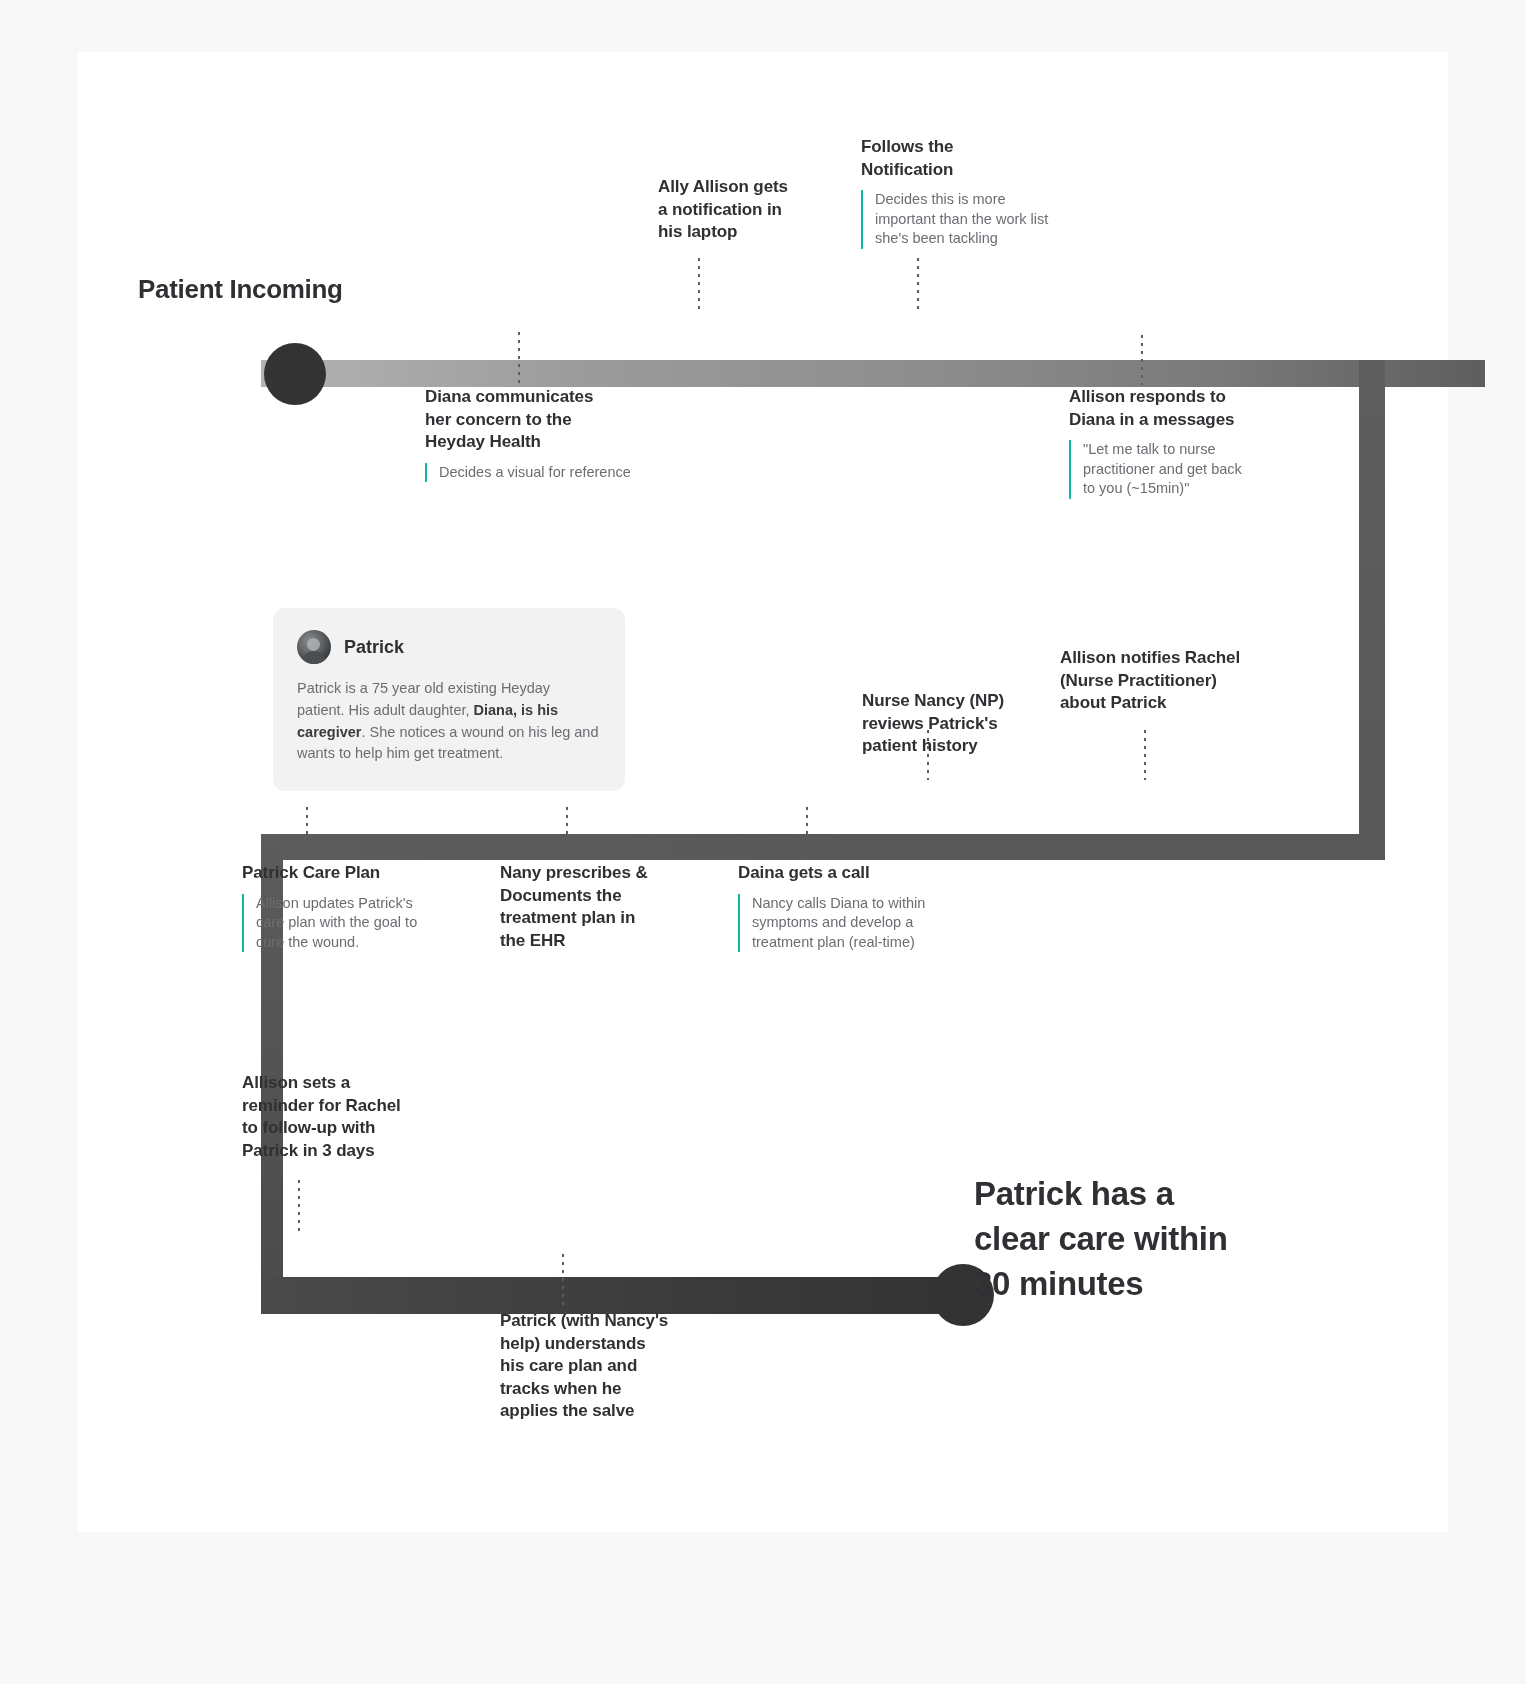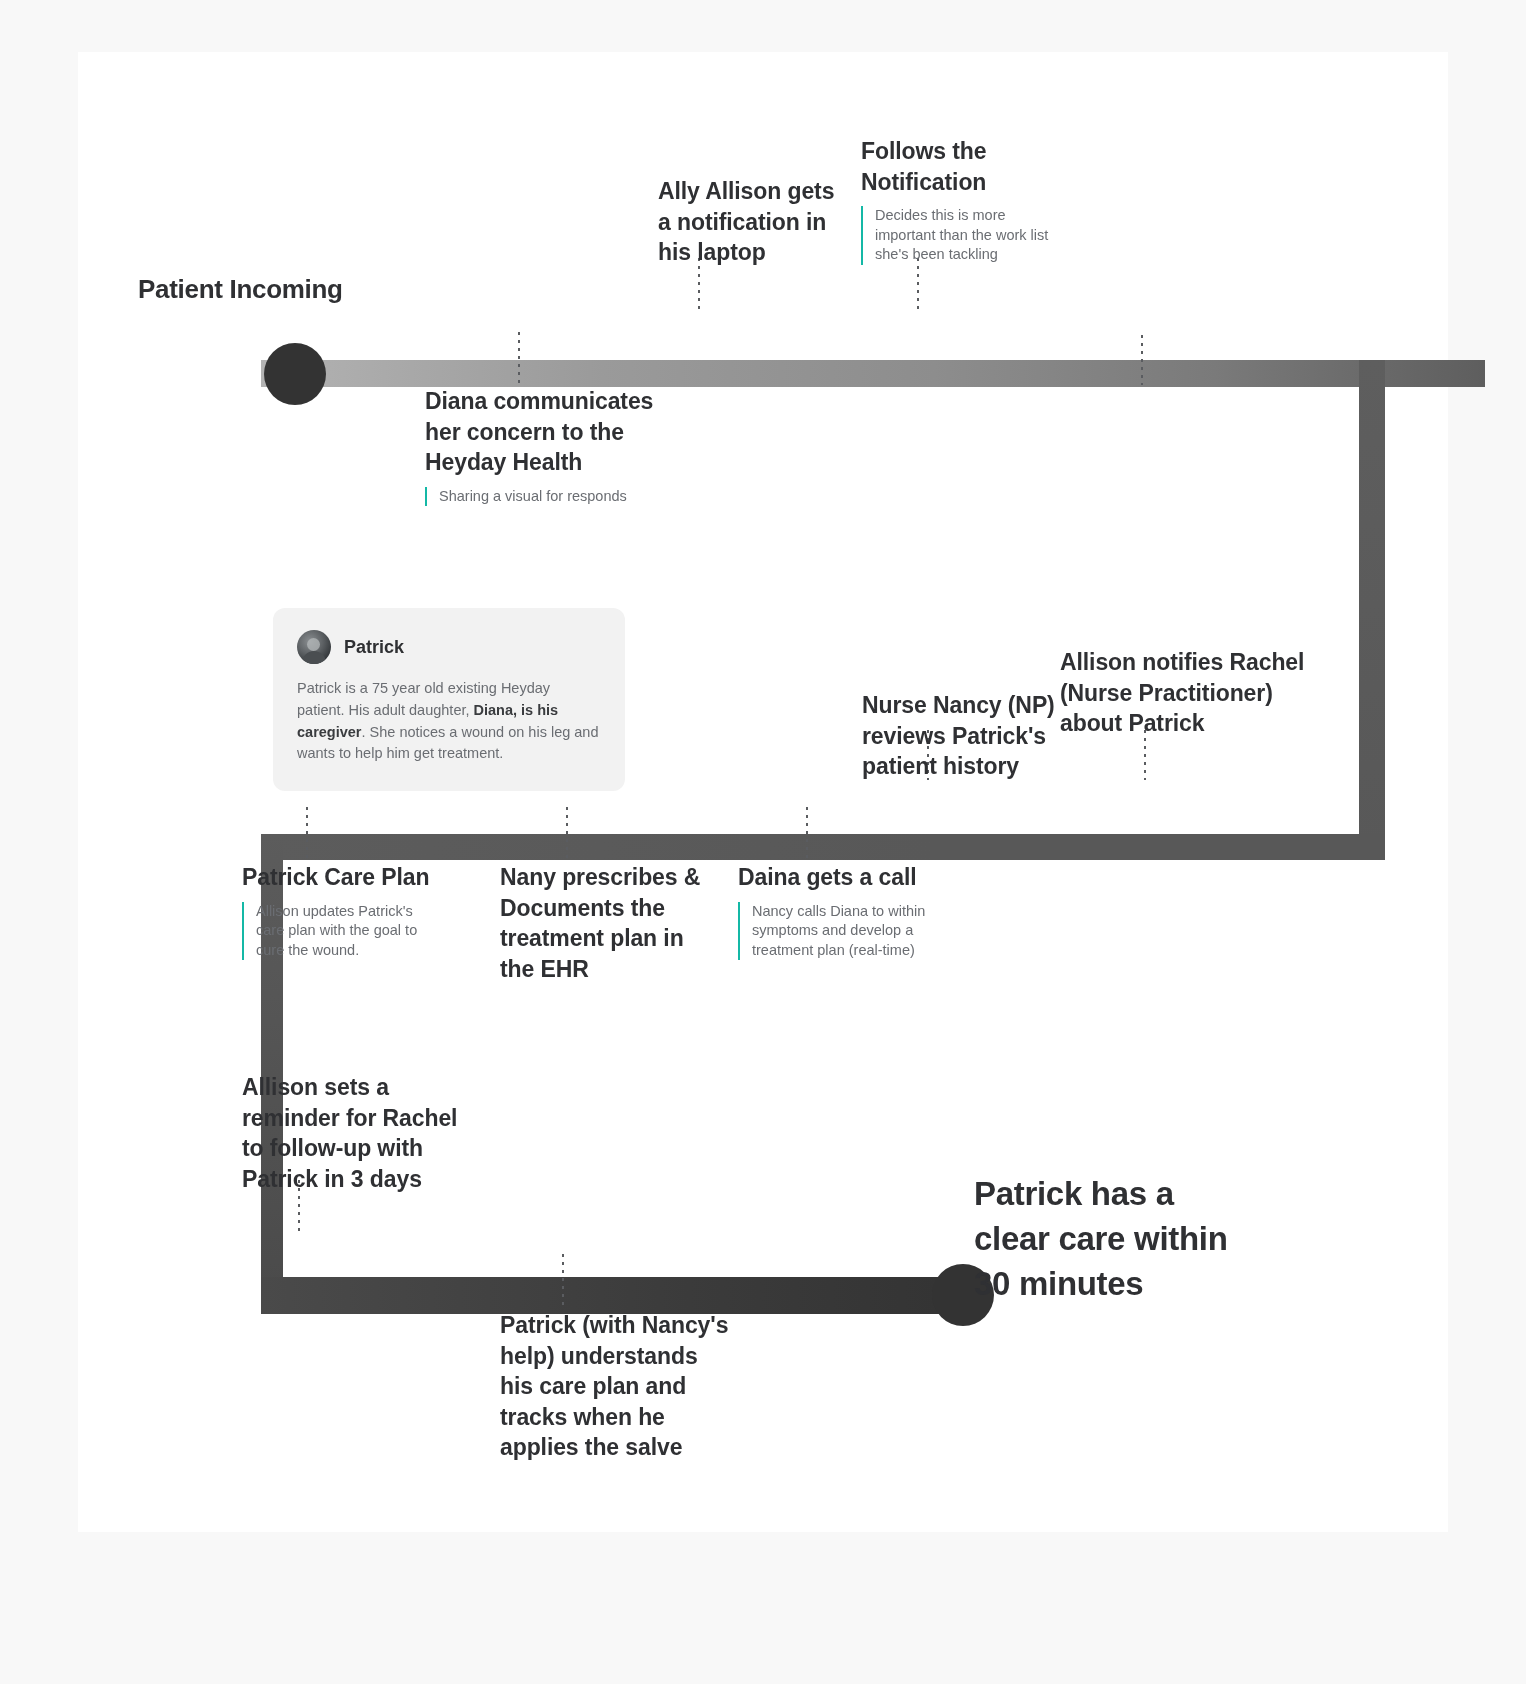--- a/index.html
+++ b/index.html
@@ -85,21 +85,21 @@
     width: 62px;
     height: 62px;
   }
 
   
   .block {
     position: absolute;
     box-sizing: border-box;
   }
   .block .title {
-    font-size: 23px;
+    font-size: 17px;
     font-weight: bold;
     line-height: 1.33;
     color: #2f3033;
     letter-spacing: -0.1px;
     white-space: pre-line;
     margin: 0;
   }
   .block .sub {
     font-size: 14.5px;
     line-height: 1.35;
@@ -228,37 +228,44 @@
     <div class="conn" style="left:488px; top:755px; height:52px;"></div>
     <div class="conn" style="left:728px; top:755px; height:52px;"></div>
     <div class="conn" style="left:220px; top:1128px; height:52px;"></div>
     <div class="conn" style="left:484px; top:1202px; height:52px;"></div>
 
 
     <div class="block" style="left:347px; top:334px; width:262px;">
       <div class="title">Diana communicates
 her concern to the
 Heyday Health</div>
-      <div class="sub">Sharing a visual for responds</div>
+      <div class="sub">Decides a visual for reference</div>
     </div>
 
     <div class="block" style="left:580px; top:124px; width:250px;">
       <div class="title">Ally Allison gets
 a notification in
 his laptop</div>
     </div>
 
     <div class="block" style="left:783px; top:84px; width:250px;">
       <div class="title">Follows the
 Notification</div>
       <div class="sub">Decides this is more
 important than the work list
 she's been tackling</div>
     </div>
 
+    <div class="block" style="left:991px; top:334px; width:260px;">
+      <div class="title">Allison responds to
+Diana in a messages</div>
+      <div class="sub">"Let me talk to nurse
+practitioner and get back
+to you (~15min)"</div>
+    </div>
 
     <div class="block" style="left:982px; top:595px; width:260px;">
       <div class="title">Allison notifies Rachel
 (Nurse Practitioner)
 about Patrick</div>
     </div>
 
     <div class="block" style="left:784px; top:595px; width:220px;margin-top:43px;">
       <div class="title">Nurse Nancy (NP)
 reviews Patrick's

